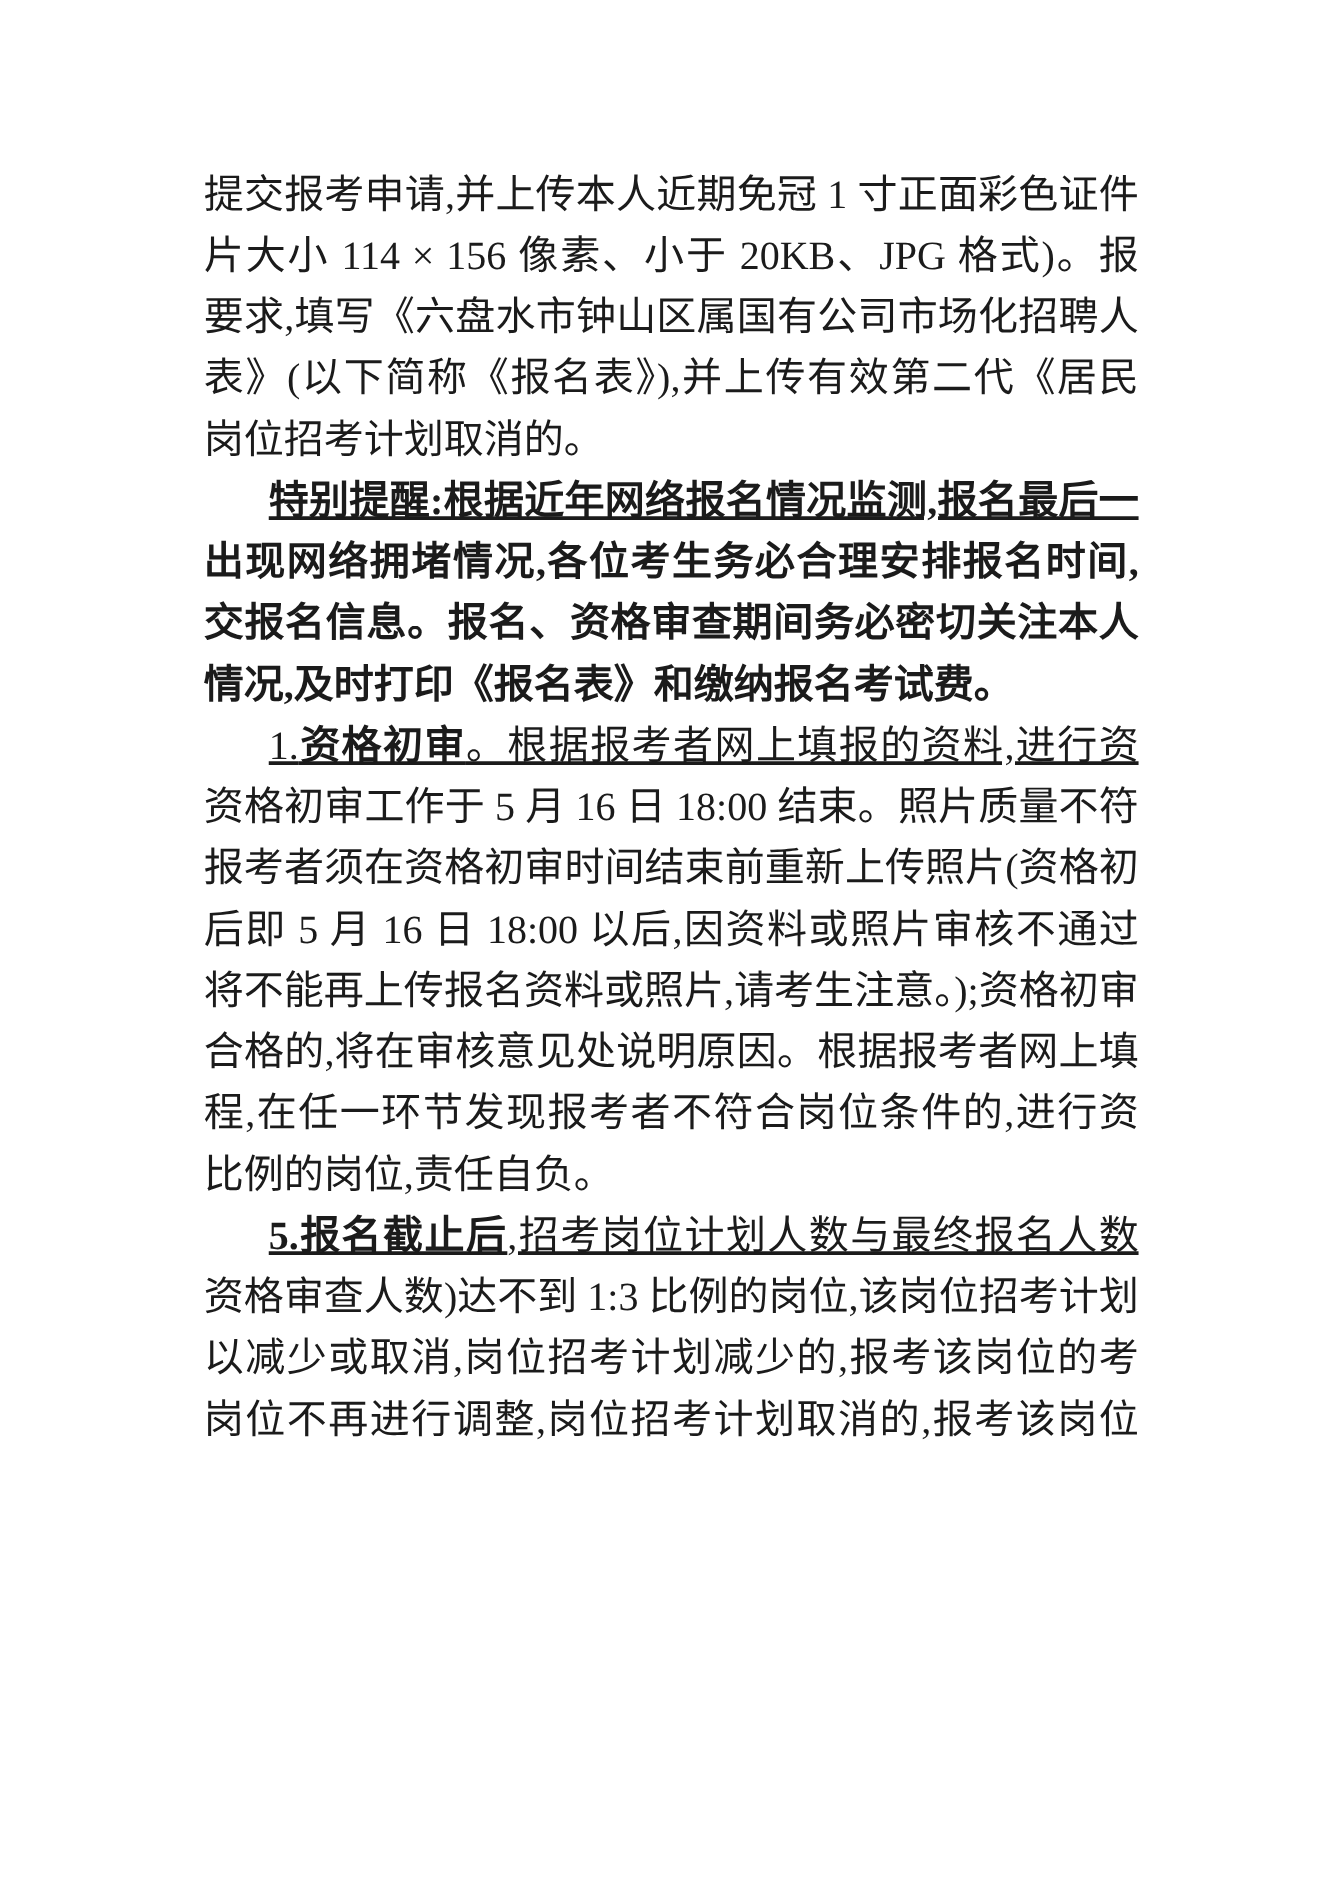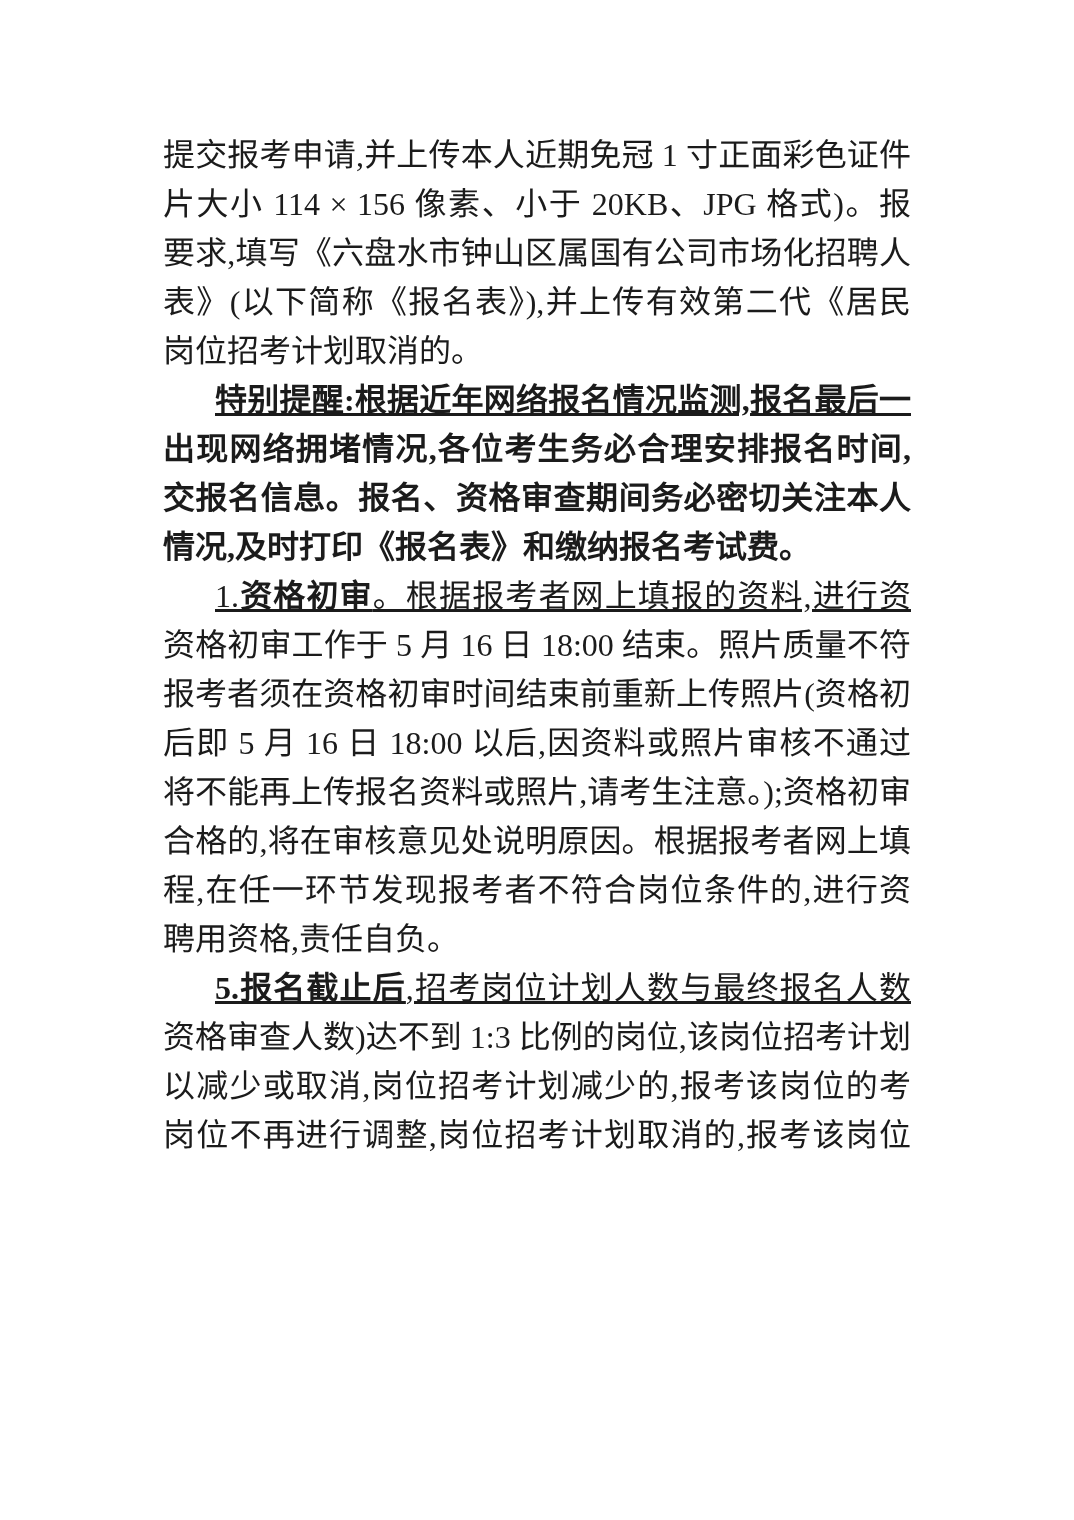--- a/index.html
+++ b/index.html
@@ -64,19 +64,19 @@
       <div class="line"><span class="seg-bold">出现网络拥堵情况,各位考生务必合理安排报名时间,提前提</span></div>
       <div class="line"><span class="seg-bold">交报名信息。报名、资格审查期间务必密切关注本人资格审查</span></div>
       <div class="line para-end"><span class="seg-bold">情况,及时打印《报名表》和缴纳报名考试费。</span></div>
       <div class="line indent"><span class="seg-regular">1.</span><span class="seg-bold">资格初审</span><span class="seg-regular">。根据报考者网上填报的资料,进行资格初审,</span></div>
       <div class="line"><span class="seg-regular">资格初审工作于 5 月 16 日 18:00 结束。照片质量不符合要求的,</span></div>
       <div class="line"><span class="seg-regular">报考者须在资格初审时间结束前重新上传照片(资格初审结束</span></div>
       <div class="line"><span class="seg-regular">后即 5 月 16 日 18:00 以后,因资料或照片审核不通过的考生,</span></div>
       <div class="line"><span class="seg-regular">将不能再上传报名资料或照片,请考生注意。);资格初审不</span></div>
       <div class="line"><span class="seg-regular">合格的,将在审核意见处说明原因。根据报考者网上填报的资料</span></div>
       <div class="line"><span class="seg-regular">程,在任一环节发现报考者不符合岗位条件的,进行资格初审</span></div>
-      <div class="line para-end"><span class="seg-regular">聘用资格,责任自负。</span></div>
+      <div class="line para-end"><span class="seg-regular">比例的岗位,责任自负。</span></div>
       <div class="line indent"><span class="seg-bold">5.报名截止后</span><span class="seg-regular">,招考岗位计划人数与最终报名人数(通过</span></div>
       <div class="line"><span class="seg-regular">资格审查人数)达不到 1:3 比例的岗位,该岗位招考计划将予</span></div>
       <div class="line"><span class="seg-regular">以减少或取消,岗位招考计划减少的,报考该岗位的考生所报</span></div>
       <div class="line"><span class="seg-regular">岗位不再进行调整,岗位招考计划取消的,报考该岗位的考生</span></div>
     </div>
 </div>
 
 </body></html>

